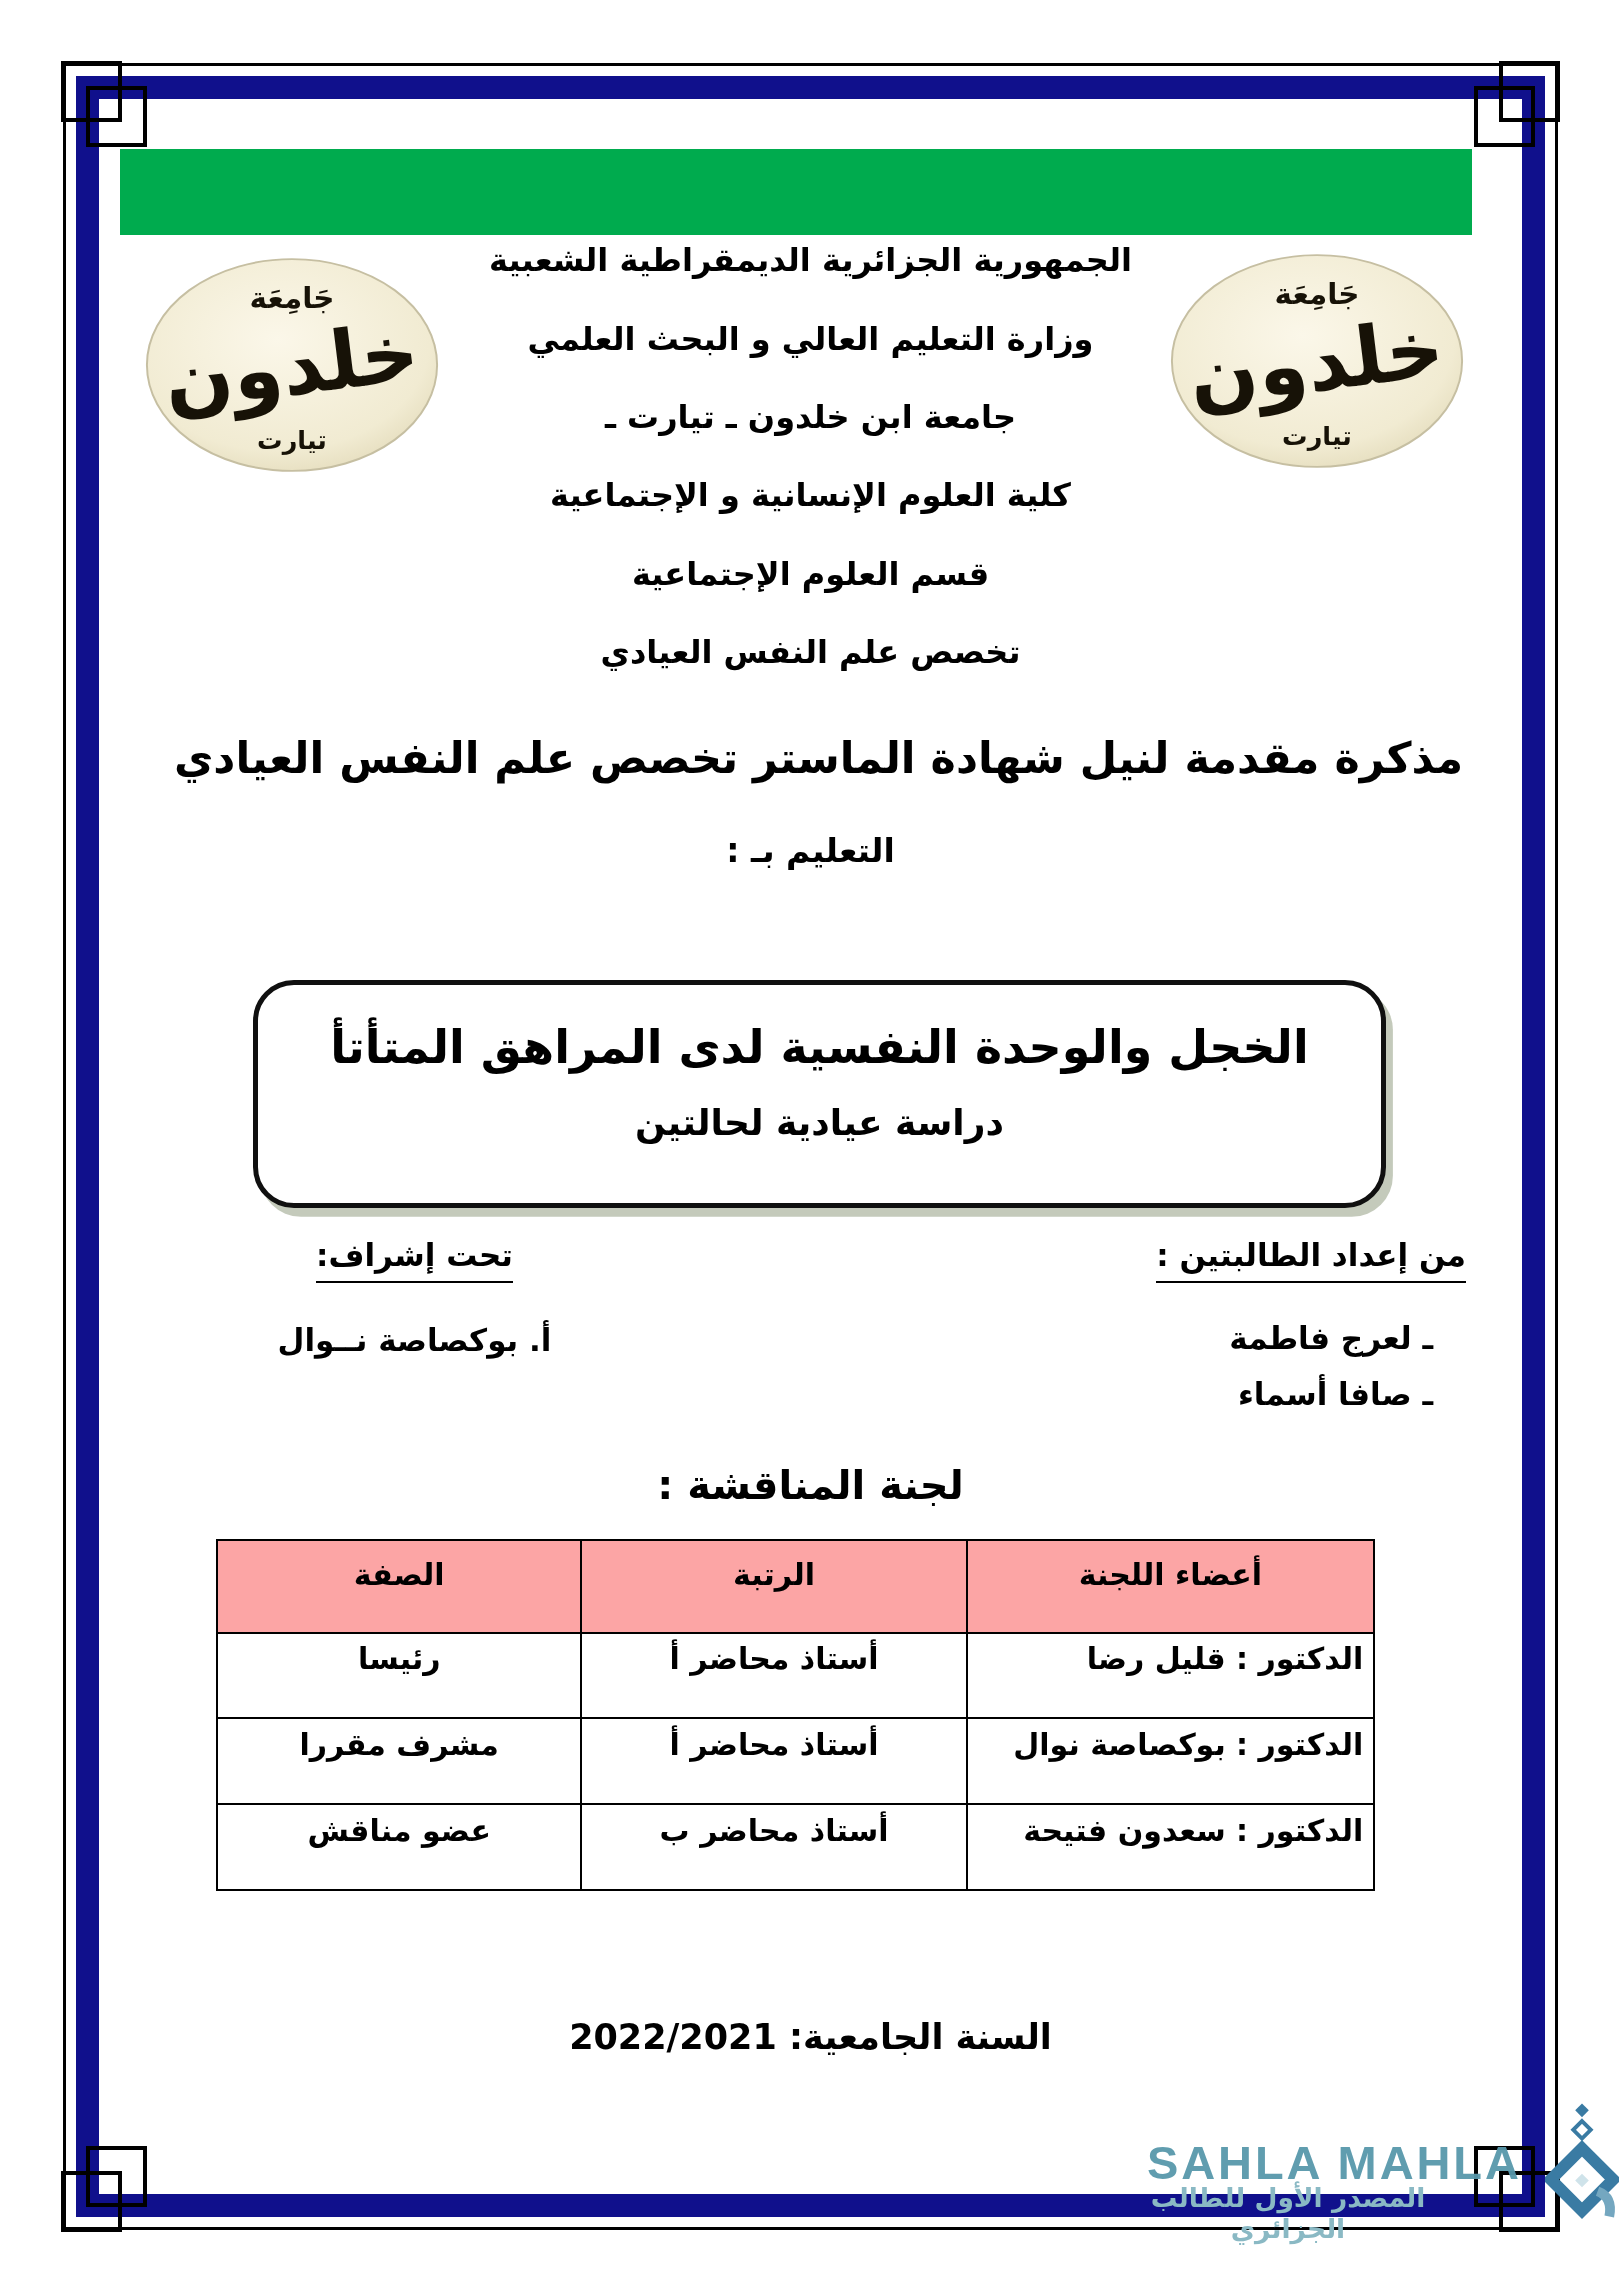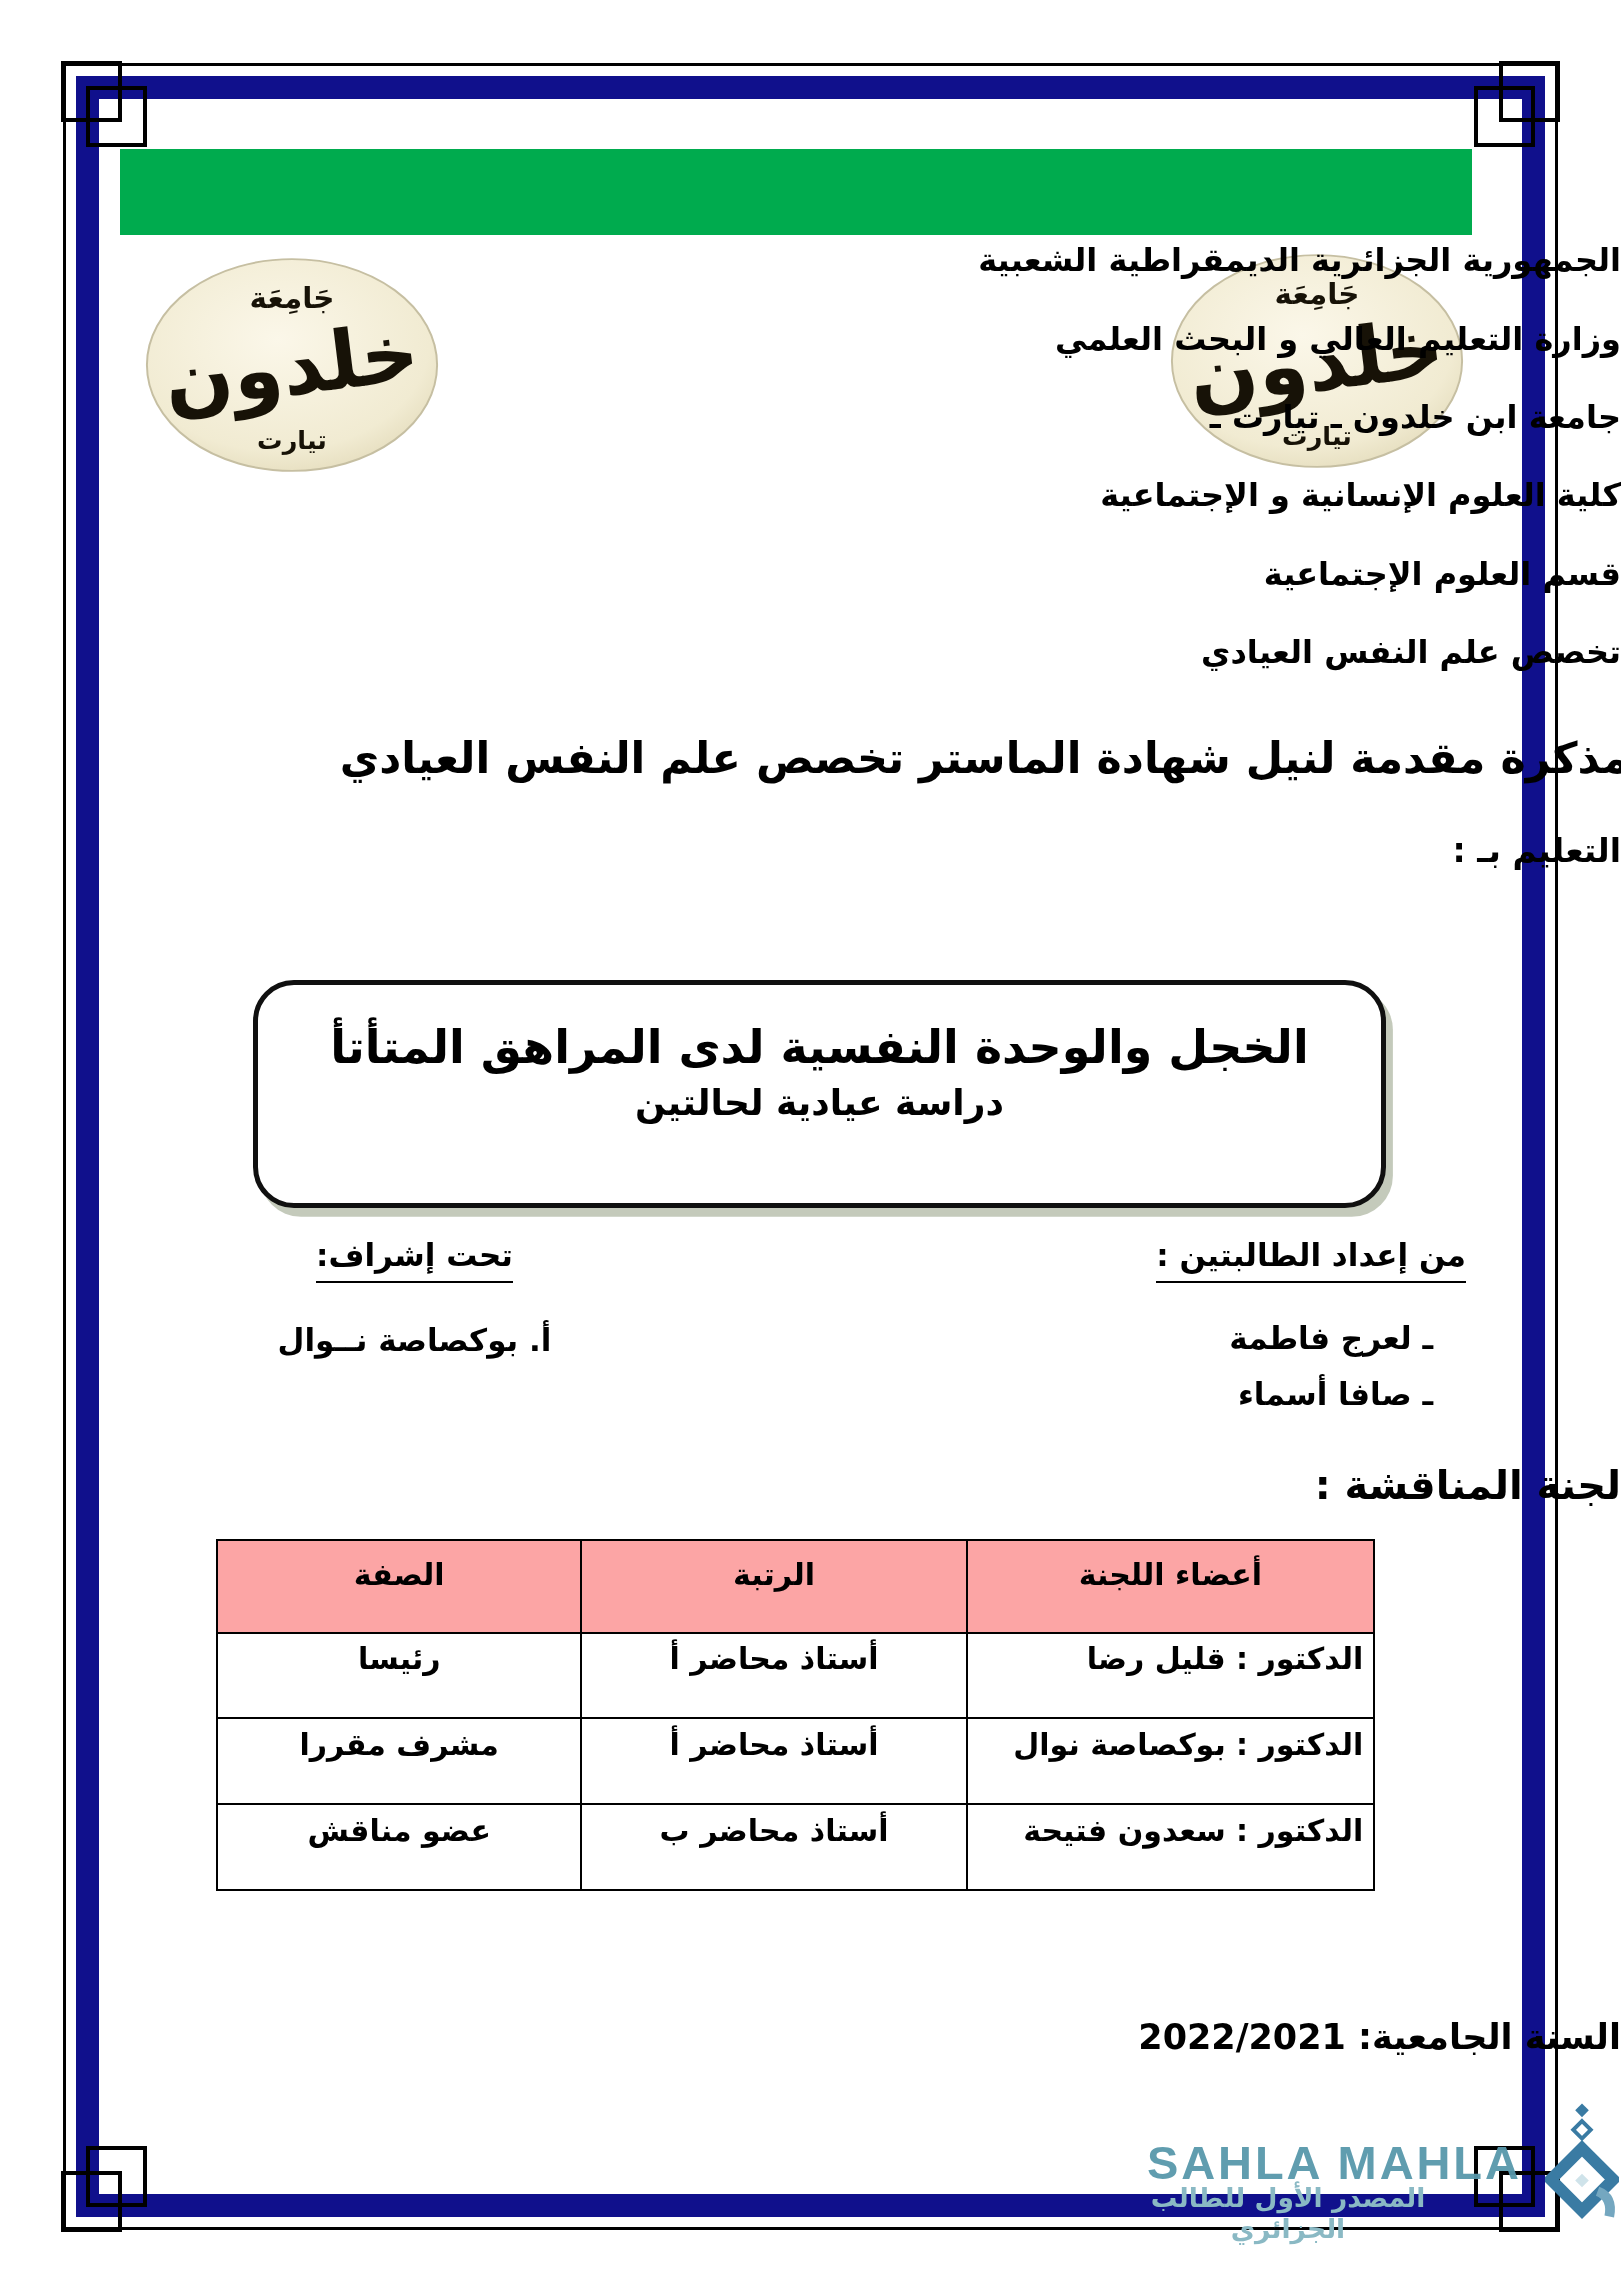--- a/index.html
+++ b/index.html
@@ -18,29 +18,29 @@
   .br1{right:61px;bottom:61px}.br2{right:86px;bottom:86px}
 
   
   .banner{position:absolute;left:120px;top:149px;width:1352px;height:86px;
           background:#00ab4e;z-index:3;}
   .seal{position:absolute;width:299px;height:221px;z-index:4;}
   .seal.left{left:143px;top:255px;}
   .seal.right{left:1168px;top:251px;}
 
   
-  .hline{position:absolute;left:0;width:100%;text-align:right;direction:rtl;
+  .hline{position:absolute;left:0;width:100%;text-align:center;direction:rtl;
          font-weight:bold;color:#000;z-index:5;}
 
   
   .title-box{position:absolute;left:253px;top:980px;width:1123px;height:218px;
              border:5.9px solid #101010;border-radius:41px;background:#fff;
              box-shadow:6.9px 8.8px 0 rgba(148,158,132,.55);z-index:5;}
   .title-box .t1{margin-top:35px;font-size:46px;font-weight:bold;text-align:center;direction:rtl;}
-  .title-box .t2{margin-top:8px;font-size:36px;font-weight:bold;text-align:center;direction:rtl;}
+  .title-box .t2{margin-top:28px;font-size:36px;font-weight:bold;text-align:center;direction:rtl;}
 
   
   .prep{position:absolute;top:1237px;right:155px;width:431px;direction:rtl;
         font-weight:bold;z-index:5;}
   .prep .hd{display:inline-block;font-size:31px;border-bottom:2.9px solid #000;padding-bottom:8px;}
   .prep .st{font-size:31px;padding-right:33px;}
   .prep .st.first{margin-top:37px;}
   .prep .st.next{margin-top:19.6px;}
   .sup{position:absolute;top:1237px;left:243px;width:343px;text-align:center;direction:rtl;
        font-weight:bold;z-index:5;}

